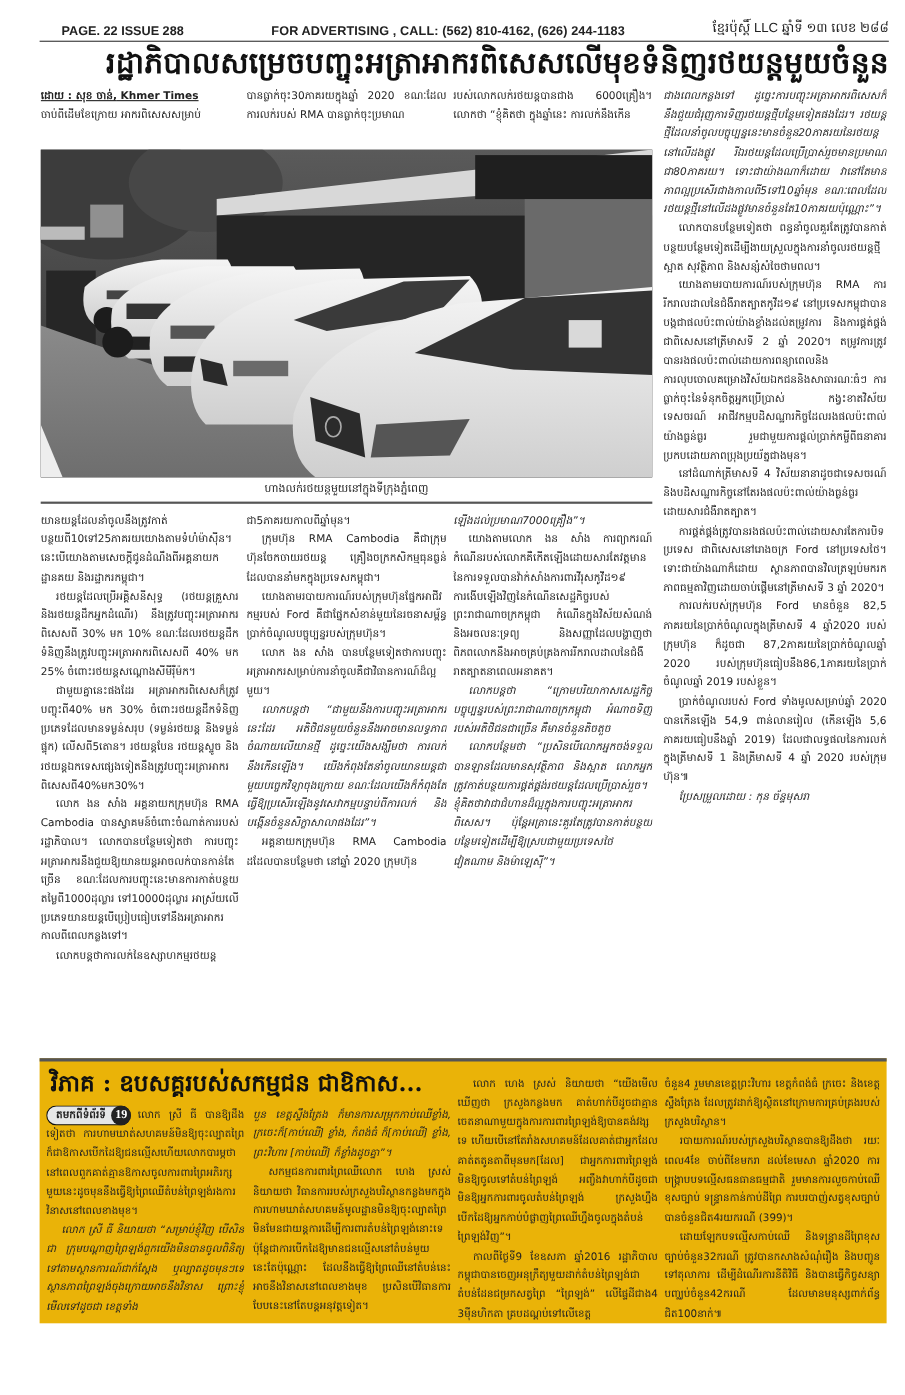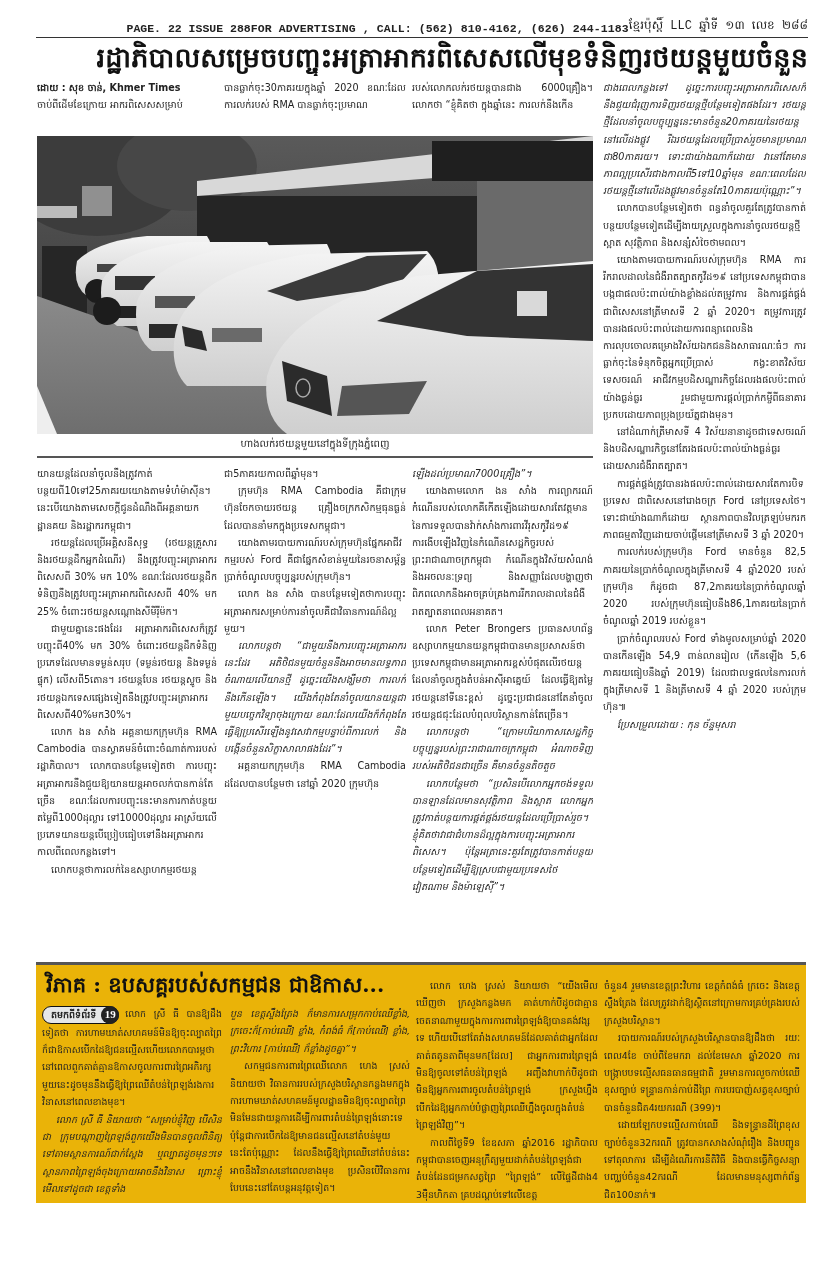--- a/index.html
+++ b/index.html
@@ -1,32 +1,32 @@
 <!DOCTYPE html>
 <html><head>
 <meta charset="utf-8">
 <style>
   * { box-sizing: border-box; margin: 0; padding: 0; }
   html, body { width: 823px; height: 1268px; background: #ffffff; overflow: hidden; }
   body { font-family: "DejaVu Sans", sans-serif; color: #1a1a1a; position: relative; }
 
   .masthead { position: absolute; left: 36px; top: 22px; width: 772px; height: 16px;
-    border-bottom: 1.5px solid #333; display: flex; align-items: flex-end; justify-content: flex-end;
-    font-family: Liberation Mono, monospace; font-weight: bold; font-size: 11.5px; color: #222; padding-bottom: 2px; padding-left: 20px; }
+    border-bottom: 1.5px solid #333; display: flex; align-items: flex-end; justify-content: space-between;
+    font-family: Liberation Sans, sans-serif; font-weight: bold; font-size: 11.5px; color: #222; padding-bottom: 2px; padding-left: 20px; }
   .masthead .mid { letter-spacing: 0.1px; }
   .masthead .right { font-weight: normal; font-size: 12px; }
 
   .headline { position: absolute; left: 36px; top: 40px; width: 772px; text-align: right;
     font-family: "DejaVu Serif", serif; font-weight: bold; font-size: 27px; line-height: 36px; color: #111; letter-spacing: 0.2px; white-space: nowrap; overflow: hidden; }
 
   .col { position: absolute; font-size: 9.6px; line-height: 17.2px; color: #222; text-align: justify; overflow: hidden; }
   .col p { text-indent: 14px; }
   .col p.noind { text-indent: 0; }
   .col .it { font-style: italic; }
-  .byline { font-weight: bold; }
+  .byline { font-weight: bold; text-decoration: underline; }
 
   .photo { position: absolute; left: 37px; top: 136px; width: 556px; height: 298px; overflow: hidden; background: #555; }
   .caption { position: absolute; left: 37px; top: 437px; width: 556px; text-align: center; font-size: 10px; color: #222; }
   .rule { position: absolute; height: 2px; background: #555; }
 
   .box { position: absolute; left: 36px; top: 962px; width: 770px; height: 241px; background: #eab308; border-top: 3px solid #555; }
   .box-title { position: absolute; left: 10px; top: 6px; font-family: "DejaVu Serif", serif; font-weight: bold; font-size: 21px; color: #111; white-space: nowrap; }
   .cont-badge { display: inline-flex; align-items: center; border: 1.6px solid #111; border-radius: 10px; height: 18px; padding: 0 2px 0 8px; font-size: 9.5px; font-weight: bold; margin-right: 6px; vertical-align: middle; background: #e6e7e7; }
   .cont-badge .num { display: inline-flex; width: 18px; height: 18px; border-radius: 50%; background: #222; color: #fff; align-items: center; justify-content: center; font-family: "Liberation Serif", serif; font-weight: bold; font-size: 11px; margin-left: 5px; margin-right: -3px; }
   .box .col { font-size: 9.4px; line-height: 17.4px; }
@@ -146,21 +146,20 @@
   <p class="noind">ជា5ភាគរយកាលពីឆ្នាំមុន។</p>
   <p>ក្រុមហ៊ុន RMA Cambodia គឺជាក្រុមហ៊ុនចែកចាយរថយន្ត គ្រឿងចក្រកសិកម្មធុនធ្ងន់ដែលបាននាំមកក្នុងប្រទេសកម្ពុជា។</p>
   <p>យោងតាមរបាយការណ៍របស់ក្រុមហ៊ុនផ្នែកអាជីវកម្មរបស់ Ford គឺជាផ្នែកសំខាន់មួយនៃរចនាសម្ព័ន្ធប្រាក់ចំណូលបច្ចុប្បន្នរបស់ក្រុមហ៊ុន។</p>
   <p>លោក ងន សាំង បានបន្ថែមទៀតថាការបញ្ចុះអត្រាអាករសម្រាប់ការនាំចូលគឺជាវិធានការណ៍ដ៏ល្អមួយ។</p>
   <p class="it">លោកបន្តថា “ជាមួយនឹងការបញ្ចុះអត្រាអាករនេះដែរ អតិថិជនមួយចំនួននឹងអាចមានលទ្ធភាពចំណាយលើយានថ្មី ដូច្នេះយើងសង្ឃឹមថា ការលក់នឹងកើនឡើង។ យើងកំពុងតែនាំចូលយានយន្តជាមួយបច្ចេកវិទ្យាចុងក្រោយ ខណៈដែលយើងក៏កំពុងតែធ្វើឱ្យប្រសើរឡើងនូវសេវាកម្មបន្ទាប់ពីការលក់ និងបង្កើនចំនួនសិក្ខាសាលាផងដែរ”។</p>
   <p>អគ្គនាយកក្រុមហ៊ុន RMA Cambodia ដដែលបានបន្ថែមថា នៅឆ្នាំ 2020 ក្រុមហ៊ុន</p>
 </div>
 <div class="col" style="left:412px; top:465px; width:181px; height:490px;">
   <p class="noind it">ឡើងដល់ប្រមាណ7000គ្រឿង”។</p>
   <p>យោងតាមលោក ងន សាំង ការព្យាករណ៍កំណើនរបស់លោកគឺកើតឡើងដោយសារតែវត្តមាននៃការទទួលបានវ៉ាក់សាំងការពារវីរុសកូវីដ១៩ ការងើបឡើងវិញនៃកំណើនសេដ្ឋកិច្ចរបស់ព្រះរាជាណាចក្រកម្ពុជា កំណើនក្នុងវិស័យសំណង់ និងអចលនៈទ្រព្យ និងសញ្ញាដែលបង្ហាញថាពិភពលោកនឹងអាចគ្រប់គ្រងការរីករាលដាលនៃជំងឺរាតត្បាតនាពេលអនាគត។</p>
-  <p>លោក Peter Brongers ប្រធានសហព័ន្ធឧស្សាហកម្មយានយន្តកម្ពុជាបានមានប្រសាសន៍ថា ប្រទេសកម្ពុជាមានអត្រាអាករខ្ពស់បំផុតលើរថយន្តដែលនាំចូលក្នុងតំបន់អាស៊ីអាគ្នេយ៍ ដែលធ្វើឱ្យតម្លៃរថយន្តនៅទីនេះខ្ពស់ ដូច្នេះប្រជាជននៅតែនាំចូលរថយន្តជជុះដែលបំពុលបរិស្ថានកាន់តែច្រើន។</p>
   <p class="it">លោកបន្តថា “ក្រោមបរិយាកាសសេដ្ឋកិច្ចបច្ចុប្បន្នរបស់ព្រះរាជាណាចក្រកម្ពុជា អំណាចទិញរបស់អតិថិជនជាច្រើន គឺមានចំនួនតិចតួច</p>
   <p class="it">លោកបន្ថែមថា “ប្រសិនបើលោកអ្នកចង់ទទួលបានឡានដែលមានសុវត្ថិភាព និងស្អាត លោកអ្នកត្រូវកាត់បន្ថយការផ្គត់ផ្គង់រថយន្តដែលប្រើប្រាស់រួច។ ខ្ញុំគិតថាវាជាជំហានដ៏ល្អក្នុងការបញ្ចុះអត្រាអាករពិសេស។ ប៉ុន្តែអត្រានេះគួរតែត្រូវបានកាត់បន្ថយបន្ថែមទៀតដើម្បីឱ្យស្របជាមួយប្រទេសថៃ វៀតណាម និងម៉ាឡេស៊ី”។</p>
 </div>
 
 <div class="box">
   <div class="box-title">វិភាគ : ឧបសគ្គរបស់សកម្មជន ជាឱកាស...</div>
 
   <div class="col" style="left:6px; top:40px; width:180px; height:196px;">
     <p class="noind">
       <span class="cont-badge">

